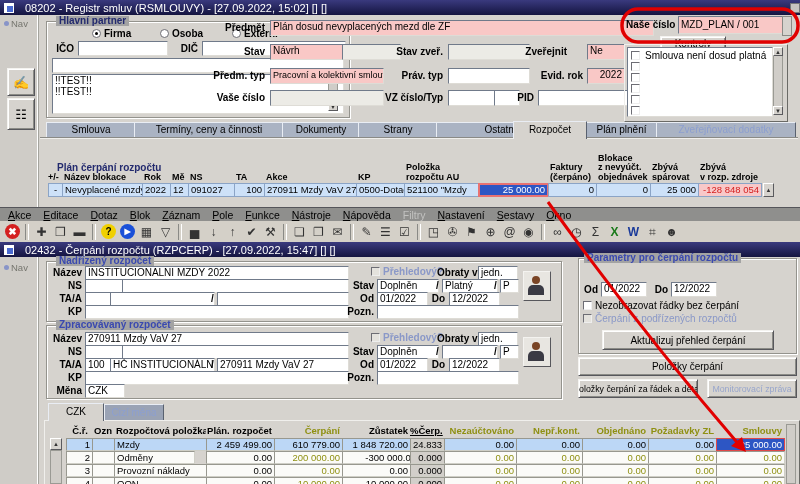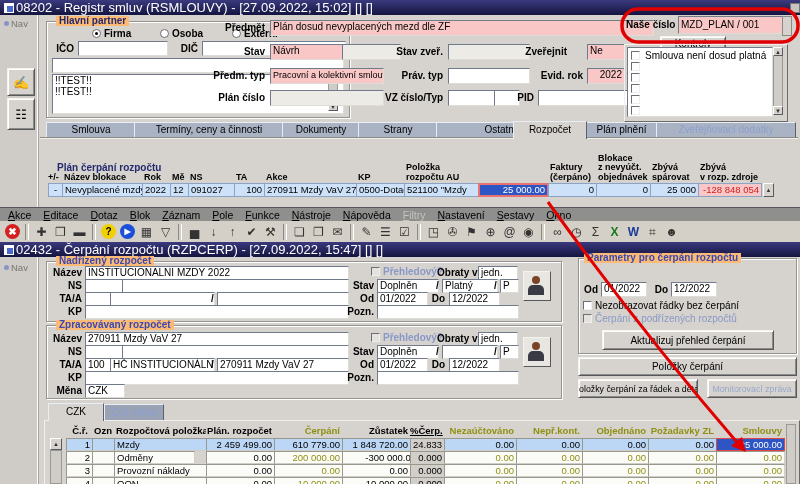--- a/index.html
+++ b/index.html
@@ -1,29 +1,29 @@
 <!DOCTYPE html>
 <html><head>
 <meta charset="utf-8">
 <style>
   html,body{margin:0;padding:0;background:#888;}
   #screen{position:relative;width:800px;height:484px;background:#d6d3ce;overflow:hidden;
           font-family:"Liberation Sans",sans-serif;font-size:10px;color:#000;}
   .abs{position:absolute;}
   .titlebar{position:absolute;left:0;width:800px;height:15px;
-            background:linear-gradient(#3a3a7e,#141440);color:#fff;font-size:13px;
-            display:flex;align-items:center;gap:2px;padding-left:4px;box-sizing:border-box;}
+            background:linear-gradient(#3a3a7e,#141440);color:#fff;font-size:11px;
+            display:flex;align-items:center;gap:11px;padding-left:4px;box-sizing:border-box;}
   .wicon{width:10px;height:10px;background:#4a6ad0;border:1px solid #fff;box-sizing:border-box;
          box-shadow:inset 2px 2px 0 #fff;}
   .navstrip{position:absolute;left:0;width:38px;background:#cfccc7;
             border-right:1px solid #a5a49e;box-shadow:inset -1px 0 0 #ffffff;}
   .navlbl{position:absolute;font-size:9.5px;color:#76766f;}
   .navdot{position:absolute;width:5px;height:5px;border-radius:50%;background:#8894c8;}
   .grp{position:absolute;border:1px solid #94938d;box-shadow:inset 1px 1px 0 #fff,1px 1px 0 #fff;}
-  .leg{position:absolute;background:#fdba74;color:#3a49b0;font-weight:bold;font-size:10px;
+  .leg{position:absolute;background:#a3a3a3;color:#3a49b0;font-weight:bold;font-size:10px;
        padding:0 3px;line-height:10px;white-space:nowrap;}
   .leg.dk{color:#232a6e;}
   .lb{position:absolute;font-weight:bold;font-size:10px;text-align:right;white-space:nowrap;}
   .fld{position:absolute;background:#fff;border:1px solid;border-color:#707a8a #dedcd6 #dedcd6 #707a8a;
        font-size:10px;line-height:12px;padding:0 2px;overflow:hidden;white-space:nowrap;box-sizing:content-box;}
   .pink{background:#f9c8c6;}
   .ro{background:#ecebe6;}
   .num{text-align:right;}
   .btn{position:absolute;background:#d6d3ce;border:1px solid;border-color:#f4f3f0 #57575c #57575c #f4f3f0;
        box-shadow:inset 1px 1px 0 #fff,inset -1px -1px 0 #8b8b86;font-size:10px;color:#000;
@@ -129,21 +129,21 @@
   <span class="lb" style="left:522px;top:46px;width:45px;">Zveřejnit</span>
   <div class="fld pink" style="left:587px;top:44px;width:32px;height:14px;">Ne</div>
 
   <span class="lb" style="left:205px;top:70px;width:60px;">Předm. typ</span>
   <div class="fld pink" style="left:270px;top:68px;width:108px;height:14px;font-size:9px;">Pracovní a kolektivní smlouvy</div>
   <span class="lb" style="left:398px;top:70px;width:45px;">Práv. typ</span>
   <div class="fld" style="left:448px;top:68px;width:76px;height:14px;"></div>
   <span class="lb" style="left:533px;top:70px;width:50px;">Evid. rok</span>
   <div class="fld pink num" style="left:587px;top:68px;width:32px;height:14px;">2022</div>
 
-  <span class="lb" style="left:205px;top:92px;width:60px;">Plán číslo</span>
+  <span class="lb" style="left:205px;top:92px;width:60px;">Vaše číslo</span>
   <div class="fld ro" style="left:270px;top:90px;width:108px;height:14px;"></div>
   <span class="lb" style="left:385px;top:92px;width:58px;">VZ číslo/Typ</span>
   <div class="fld" style="left:448px;top:90px;width:42px;height:14px;"></div>
   <div class="fld" style="left:494px;top:90px;width:20px;height:14px;"></div>
   <span class="lb" style="left:516px;top:92px;width:18px;">PID</span>
   <div class="fld" style="left:538px;top:90px;width:86px;height:14px;"></div>
 
   <span class="lb" style="left:626px;top:19px;width:48px;">Naše číslo</span>
   <div class="fld pink" style="left:678px;top:16px;width:102px;height:16px;line-height:16px;">MZD_PLAN / 001</div>
   <div class="abs" style="left:782px;top:16px;width:8px;height:18px;background:#d6d3ce;border:1px solid #8a8a86;"></div>

